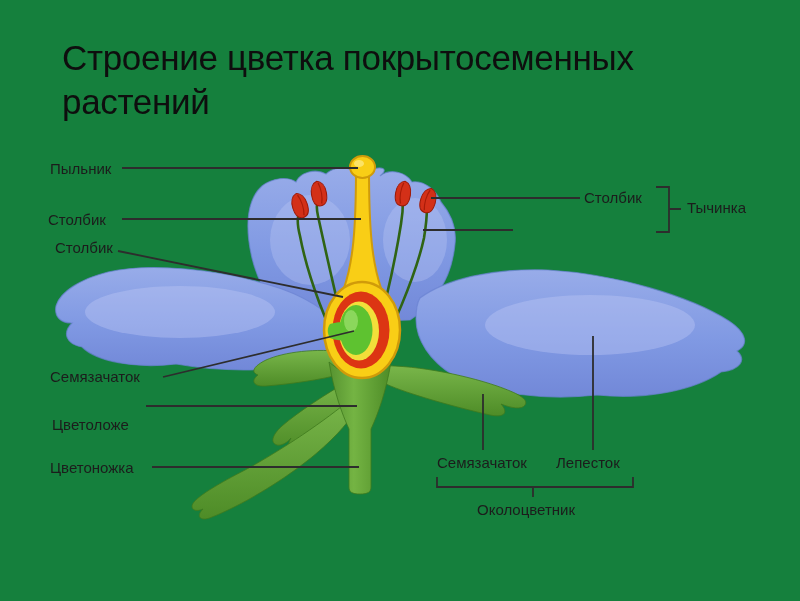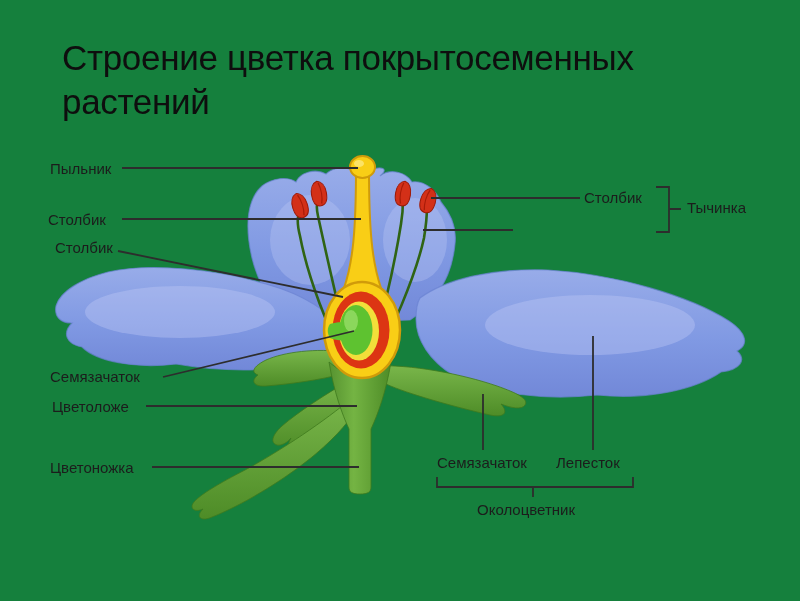--- a/index.html
+++ b/index.html
@@ -141,21 +141,21 @@
       <line x1="593" y1="336" x2="593" y2="450"></line>
       <path d="M 656,187 L 669,187 L 669,232 L 656,232 M 669,209 L 681,209"></path>
       <path d="M 437,477 L 437,487 L 633,487 L 633,477 M 533,487 L 533,497"></path>
     </g>
   </svg>
 
   <div class="lbl" style="left:50px;top:160px">Пыльник</div>
   <div class="lbl" style="left:48px;top:211px">Столбик</div>
   <div class="lbl" style="left:55px;top:239px">Столбик</div>
   <div class="lbl" style="left:50px;top:368px">Семязачаток</div>
-  <div class="lbl" style="left:52px;top:398px">Цветоложе</div>
+  <div class="lbl" style="left:52px;top:416px">Цветоложе</div>
   <div class="lbl" style="left:50px;top:459px">Цветоножка</div>
   <div class="lbl" style="left:584px;top:189px">Столбик</div>
   <div class="lbl" style="left:687px;top:199px">Тычинка</div>
   <div class="lbl" style="left:437px;top:454px">Семязачаток</div>
   <div class="lbl" style="left:556px;top:454px">Лепесток</div>
   <div class="lbl" style="left:477px;top:501px">Околоцветник</div>
 
 </div>
 
 </body></html>

